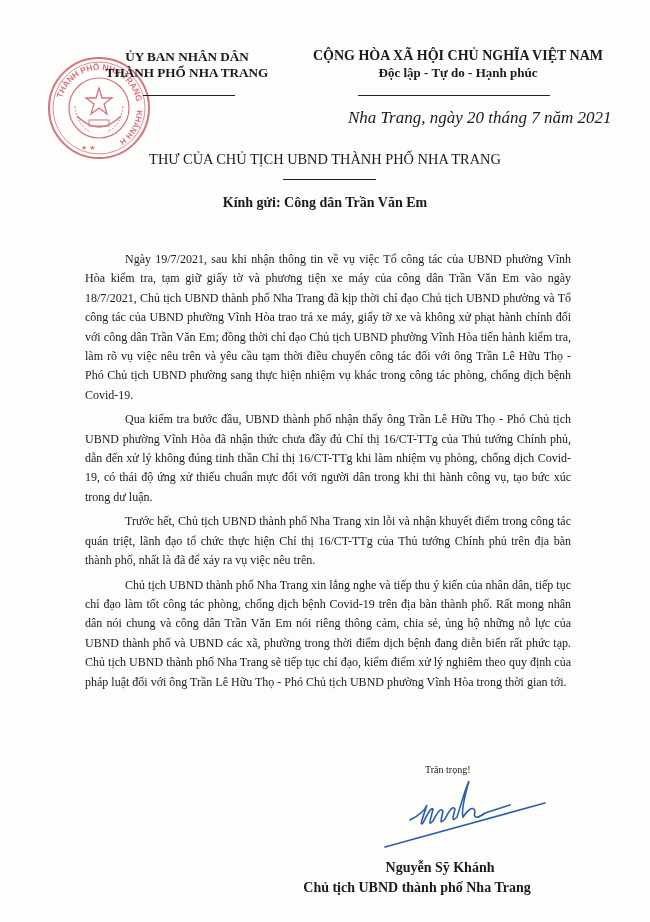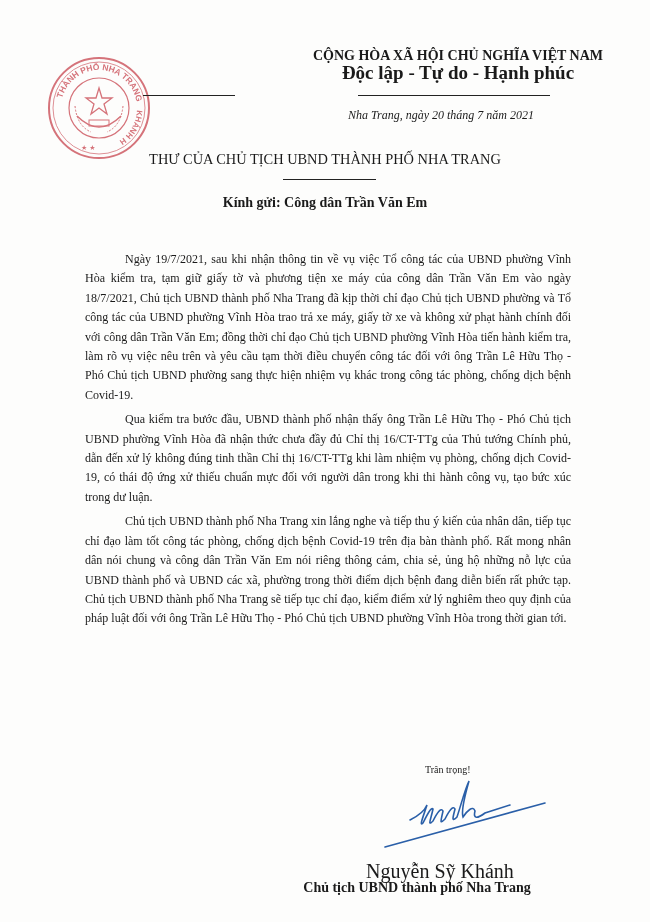--- a/index.html
+++ b/index.html
@@ -13,38 +13,38 @@
   .page { position: absolute; left: 0; top: 0; width: 650px; height: 922px; }
   .abs { position: absolute; white-space: nowrap; }
 
   
   .hdr-left { left: 92px; top: 49px; width: 190px; text-align: center; font-weight: bold; font-size: 13.2px; line-height: 16px; }
   .hdr-left-line { position: absolute; left: 143px; top: 95px; width: 92px; height: 1px; background: #222; }
 
   
   .hdr-right { left: 300px; top: 47px; width: 316px; text-align: center; font-weight: bold; line-height: 17px; }
   .hdr-right .l1 { font-size: 14px; }
-  .hdr-right .l2 { font-size: 19px; }
+  .hdr-right .l2 { font-size: 13px; }
   .hdr-right-line { position: absolute; left: 358px; top: 95px; width: 192px; height: 1px; background: #222; }
 
-  .date-line { left: 348px; top: 108px; font-style: italic; font-size: 12px; }
+  .date-line { left: 348px; top: 108px; font-style: italic; font-size: 17px; }
 
   
   .title { left: 0; width: 650px; top: 151px; text-align: center; font-weight: normal; font-size: 14.4px; }
   .title-line { position: absolute; left: 283px; top: 179px; width: 93px; height: 1px; background: #222; }
 
   .greet { left: 0; width: 650px; top: 195px; text-align: center; font-weight: bold; font-size: 14px; }
   .addr { left: 136px; top: 212px; font-style: italic; font-size: 14px; }
 
   
   .body { position: absolute; left: 85px; top: 250px; width: 486px; font-size: 12px; line-height: 19.4px; text-align: justify; }
   .body p { margin: 0 0 5px 0; text-indent: 40px; }
 
   .closing { left: 425px; top: 764px; font-size: 10px; }
-  .signer-name { left: 0; top: 860px; width: 650px; padding-left: 230px; box-sizing: border-box; text-align: center; font-weight: normal; font-size: 20px; }
+  .signer-name { left: 0; top: 860px; width: 650px; padding-left: 230px; box-sizing: border-box; text-align: center; font-weight: bold; font-size: 14px; }
   .signer-title { left: 0; top: 880px; width: 604px; padding-left: 230px; box-sizing: border-box; text-align: center; font-weight: bold; font-size: 14px; }
 
   .seal { position: absolute; left: 47px; top: 56px; width: 104px; height: 104px; opacity: 0.75; }
   .signature { position: absolute; left: 365px; top: 775px; width: 200px; height: 80px; }
 </style>
 </head>
 <body>
 
 <div class="page">
 
@@ -63,38 +63,43 @@
       <textPath href="#sealArc2" startOffset="5%">KHÁNH HÒA</textPath>
     </text>
     <polygon points="52,32 55,42 65,42 57,48 60,58 52,52 44,58 47,48 39,42 49,42" fill="none" stroke="#c8454f" stroke-width="1.3"></polygon>
     <path d="M 30 60 Q 52 82 74 60" fill="none" stroke="#c8454f" stroke-width="1.5"></path>
     <path d="M 28 50 Q 30 70 44 76" fill="none" stroke="#c8454f" stroke-width="1" stroke-dasharray="2 1.5"></path>
     <path d="M 76 50 Q 74 70 60 76" fill="none" stroke="#c8454f" stroke-width="1" stroke-dasharray="2 1.5"></path>
     <rect x="42" y="64" width="20" height="6" fill="none" stroke="#c8454f" stroke-width="1"></rect>
     <text x="34" y="94" font-size="7" fill="#c8454f" font-family="Liberation Sans, sans-serif">★  ★</text>
   </svg>
 
+  <div class="abs hdr-left">
+    <div>ỦY BAN NHÂN DÂN</div>
+    <div>THÀNH PHỐ NHA TRANG</div>
+  </div>
   <div class="hdr-left-line"></div>
 
   <div class="abs hdr-right">
     <div class="l1">CỘNG HÒA XÃ HỘI CHỦ NGHĨA VIỆT NAM</div>
     <div class="l2">Độc lập - Tự do - Hạnh phúc</div>
   </div>
   <div class="hdr-right-line"></div>
 
   <div class="abs date-line">Nha Trang, ngày 20 tháng 7 năm 2021</div>
 
   <div class="abs title">THƯ CỦA CHỦ TỊCH UBND THÀNH PHỐ NHA TRANG</div>
   <div class="title-line"></div>
 
   <div class="abs greet">Kính gửi: Công dân Trần Văn Em</div>
 
   <div class="body">
     <p>Ngày 19/7/2021, sau khi nhận thông tin về vụ việc Tổ công tác của UBND phường Vĩnh Hòa kiểm tra, tạm giữ giấy tờ và phương tiện xe máy của công dân Trần Văn Em vào ngày 18/7/2021, Chủ tịch UBND thành phố Nha Trang đã kịp thời chỉ đạo Chủ tịch UBND phường và Tổ công tác của UBND phường Vĩnh Hòa trao trả xe máy, giấy tờ xe và không xử phạt hành chính đối với công dân Trần Văn Em; đồng thời chỉ đạo Chủ tịch UBND phường Vĩnh Hòa tiến hành kiểm tra, làm rõ vụ việc nêu trên và yêu cầu tạm thời điều chuyển công tác đối với ông Trần Lê Hữu Thọ - Phó Chủ tịch UBND phường sang thực hiện nhiệm vụ khác trong công tác phòng, chống dịch bệnh Covid-19.</p>
     <p>Qua kiểm tra bước đầu, UBND thành phố nhận thấy ông Trần Lê Hữu Thọ - Phó Chủ tịch UBND phường Vĩnh Hòa đã nhận thức chưa đầy đủ Chỉ thị 16/CT-TTg của Thủ tướng Chính phủ, dẫn đến xử lý không đúng tinh thần Chỉ thị 16/CT-TTg khi làm nhiệm vụ phòng, chống dịch Covid-19, có thái độ ứng xử thiếu chuẩn mực đối với người dân trong khi thi hành công vụ, tạo bức xúc trong dư luận.</p>
+    <p>Trước hết, Chủ tịch UBND thành phố Nha Trang xin lỗi và nhận khuyết điểm trong công tác quán triệt, lãnh đạo tổ chức thực hiện Chỉ thị 16/CT-TTg của Thủ tướng Chính phủ trên địa bàn thành phố, nhất là đã để xảy ra vụ việc nêu trên.</p>
     <p>Chủ tịch UBND thành phố Nha Trang xin lắng nghe và tiếp thu ý kiến của nhân dân, tiếp tục chỉ đạo làm tốt công tác phòng, chống dịch bệnh Covid-19 trên địa bàn thành phố. Rất mong nhân dân nói chung và công dân Trần Văn Em nói riêng thông cảm, chia sẻ, ủng hộ những nỗ lực của UBND thành phố và UBND các xã, phường trong thời điểm dịch bệnh đang diễn biến rất phức tạp. Chủ tịch UBND thành phố Nha Trang sẽ tiếp tục chỉ đạo, kiểm điểm xử lý nghiêm theo quy định của pháp luật đối với ông Trần Lê Hữu Thọ - Phó Chủ tịch UBND phường Vĩnh Hòa trong thời gian tới.</p>
   </div>
 
   <div class="abs closing">Trân trọng!</div>
 
   <svg class="signature" viewBox="0 0 200 80">
     <path d="M 45 45 C 55 40, 60 35, 62 30 C 58 42, 54 52, 58 48 C 62 40, 66 32, 68 34 C 66 44, 62 52, 68 46 C 72 38, 76 32, 78 36 C 76 46, 74 50, 80 44 C 84 36, 88 30, 90 34 C 88 42, 86 48, 92 42 C 96 30, 100 14, 104 6 C 100 20, 96 36, 98 42 C 102 36, 108 30, 110 36 C 108 44, 112 44, 120 38 L 145 30" fill="none" stroke="#2a5fa8" stroke-width="1.6" stroke-linecap="round"></path>
     <path d="M 20 72 L 180 28" fill="none" stroke="#2a5fa8" stroke-width="1.6" stroke-linecap="round"></path>
   </svg>
 

